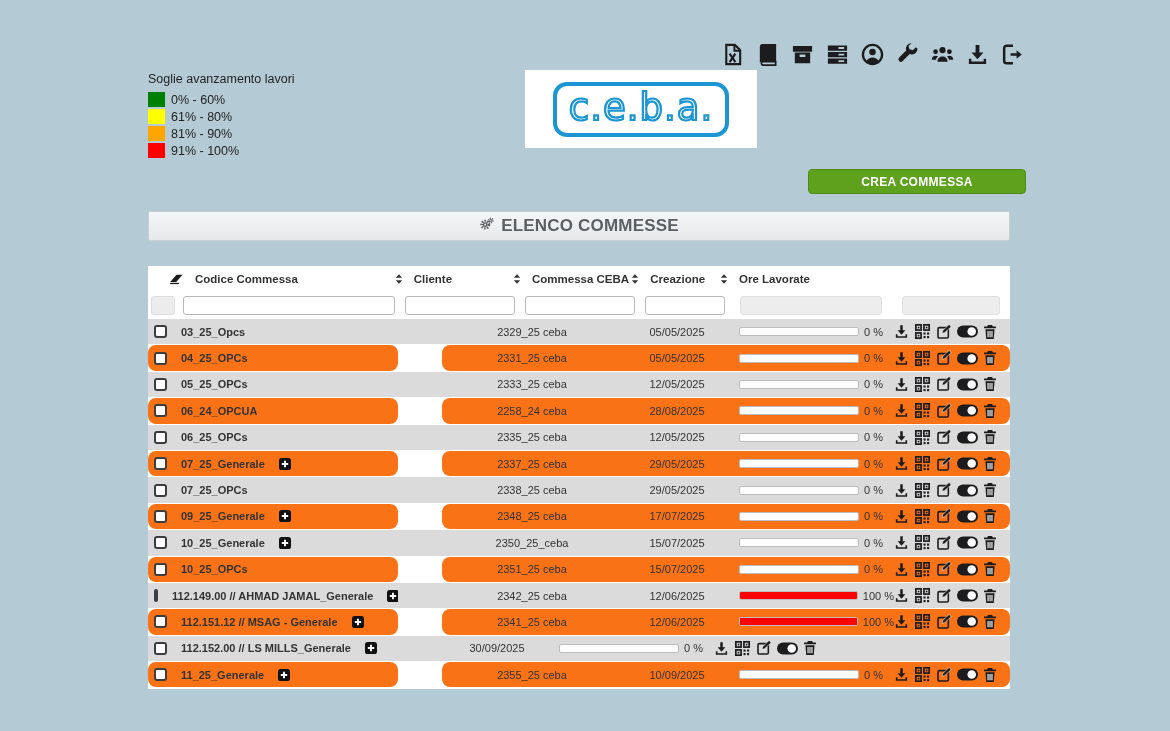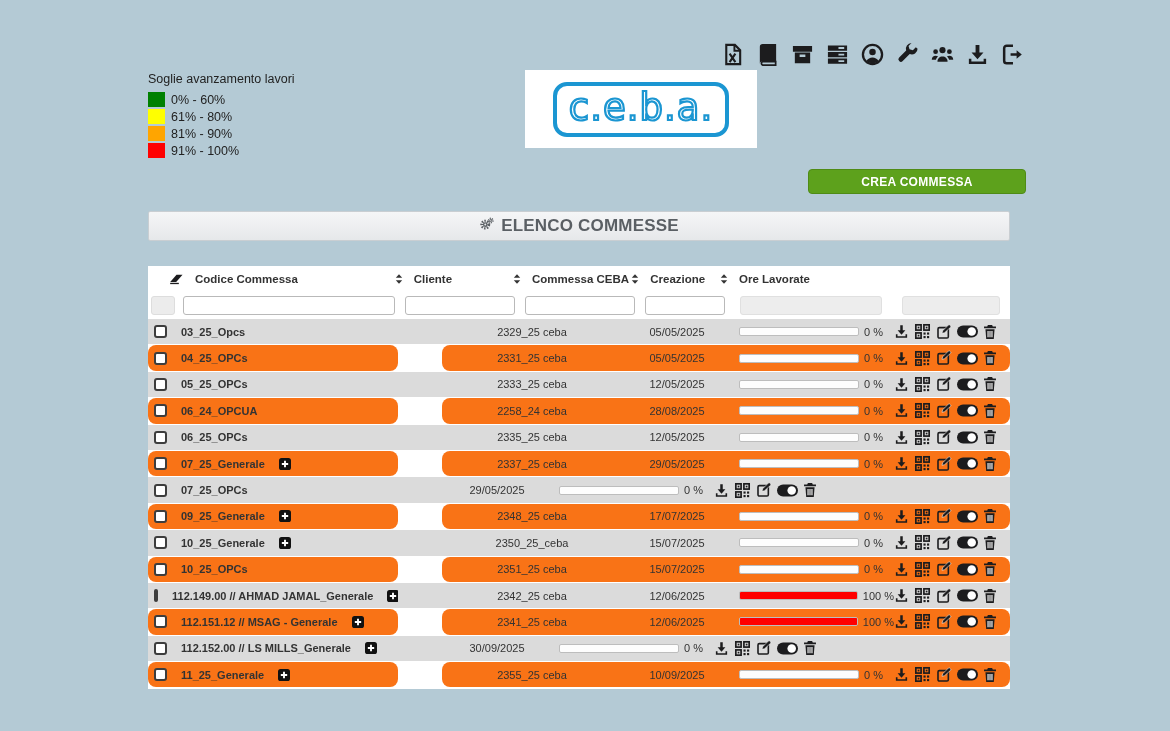--- a/index.html
+++ b/index.html
@@ -658,20 +658,21 @@
   </div>
 
   <div class="trow dark">
     <div class="r-left">
       <span class="checkbox"></span>
       <span class="code-label">07_25_OPCs</span>
 
     </div>
     <div class="r-gap"></div>
     <div class="r-right">
+      <div class="r-ceba">2338_25 ceba</div>
       <div class="r-creaz">29/05/2025</div>
       <div class="r-ore">
         <span class="pbar">
                 <span class="pfill" style="width: 0%; background: transparent; display: block;"></span>
               </span>
         <span class="plabel">0 %</span>
       </div>
       <div class="r-acts">
         <span class="act">
                 <svg viewBox="0 0 24 24" width="15" height="15">

